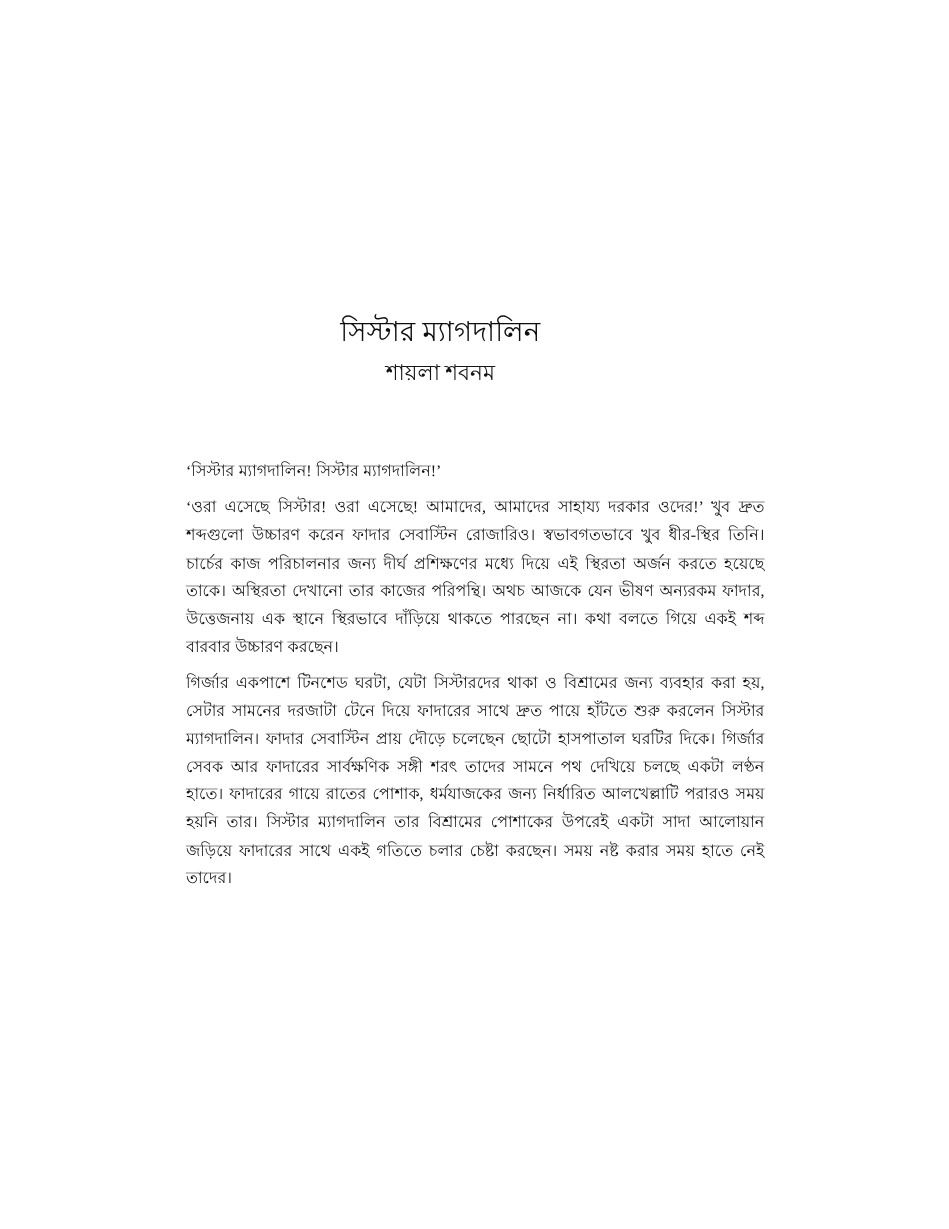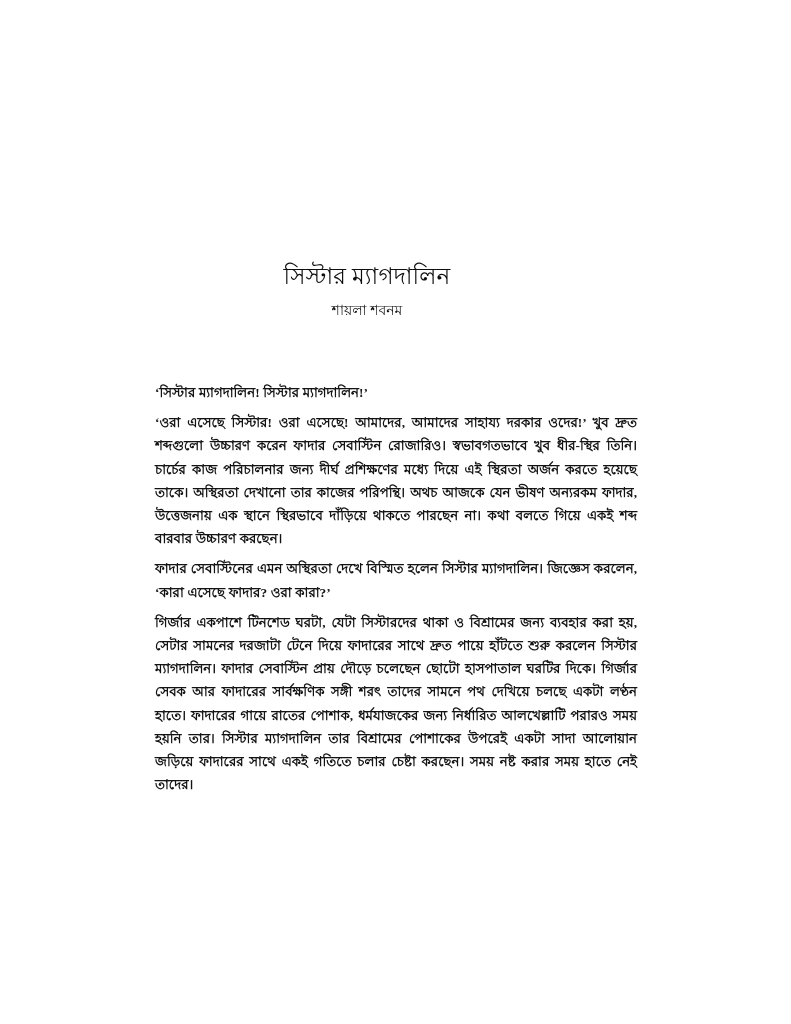--- a/index.html
+++ b/index.html
@@ -39,21 +39,21 @@
     font-size: 23px;
     line-height: 30px;
     font-weight: 400;
     letter-spacing: 0.2px;
     color: #0d0d0d;
     margin: 0;
   }
 
   .doc-author {
     font-family: "Liberation Serif", "DejaVu Serif", serif;
-    font-size: 14px;
+    font-size: 18px;
     line-height: 20px;
     font-weight: 400;
     color: #141414;
     margin: 9px 0 0 0;
   }
 
   
   .body-col {
     position: absolute;
     left: 155px;
@@ -63,21 +63,20 @@
 
   .para {
     font-family: "Liberation Serif", "DejaVu Serif", serif;
     font-size: 13.3px;
     line-height: 23.2px;
     color: #131313;
     text-align: justify;
     text-justify: inter-word;
     margin: 0 0 7px 0;
     word-spacing: 0.3px;
-    font-weight: bold;
   }
 
   .para.tight {
     margin-bottom: 7px;
   }
 
   .para:last-child {
     margin-bottom: 0;
   }
 </style>
@@ -90,19 +89,18 @@
     <h1 class="doc-title">সিস্টার ম্যাগদালিন</h1>
     <div class="doc-author">শায়লা শবনম</div>
   </div>
 
   <div class="body-col">
     <p class="para tight">‘সিস্টার ম্যাগদালিন! সিস্টার ম্যাগদালিন!’</p>
 
 
     <p class="para">‘ওরা  এসেছে সিস্টার! ওরা এসেছে! আমাদের, আমাদের সাহায্য দরকার ওদের!’ খুব দ্রুত শব্দগুলো উচ্চারণ করেন ফাদার সেবাস্টিন রোজারিও। স্বভাবগতভাবে খুব ধীর-স্থির তিনি। চার্চের কাজ পরিচালনার জন্য দীর্ঘ প্রশিক্ষণের মধ্যে দিয়ে এই স্থিরতা অর্জন করতে হয়েছে তাকে। অস্থিরতা দেখানো তার কাজের পরিপন্থি। অথচ আজকে যেন ভীষণ অন্যরকম ফাদার, উত্তেজনায় এক স্থানে স্থিরভাবে দাঁড়িয়ে থাকতে পারছেন না। কথা বলতে গিয়ে একই শব্দ বারবার উচ্চারণ করছেন।</p>
 
-    <p class="para">ফাদার সেবাস্টিনের এমন অস্থিরতা দেখে বিস্মিত হলেন সিস্টার ম্যাগদালিন। জিজ্ঞেস করলেন, ‘কারা এসেছে ফাদার? ওরা কারা?’</p>
 
 
     <p class="para">গির্জার একপাশে টিনশেড ঘরটা, যেটা সিস্টারদের থাকা ও বিশ্রামের জন্য ব্যবহার করা হয়, সেটার সামনের দরজাটা টেনে দিয়ে ফাদারের সাথে দ্রুত পায়ে হাঁটতে শুরু করলেন সিস্টার ম্যাগদালিন। ফাদার সেবাস্টিন প্রায় দৌড়ে চলেছেন ছোটো হাসপাতাল ঘরটির দিকে। গির্জার সেবক আর ফাদারের সার্বক্ষণিক সঙ্গী শরৎ তাদের সামনে পথ দেখিয়ে চলছে একটা লণ্ঠন হাতে। ফাদারের গায়ে রাতের পোশাক, ধর্মযাজকের জন্য নির্ধারিত আলখেল্লাটি পরারও সময় হয়নি তার। সিস্টার ম্যাগদালিন তার বিশ্রামের পোশাকের উপরেই একটা সাদা আলোয়ান জড়িয়ে ফাদারের সাথে একই গতিতে চলার চেষ্টা করছেন। সময় নষ্ট করার সময় হাতে নেই তাদের।</p>
   </div>
 
 </div>
 
 </body></html>

